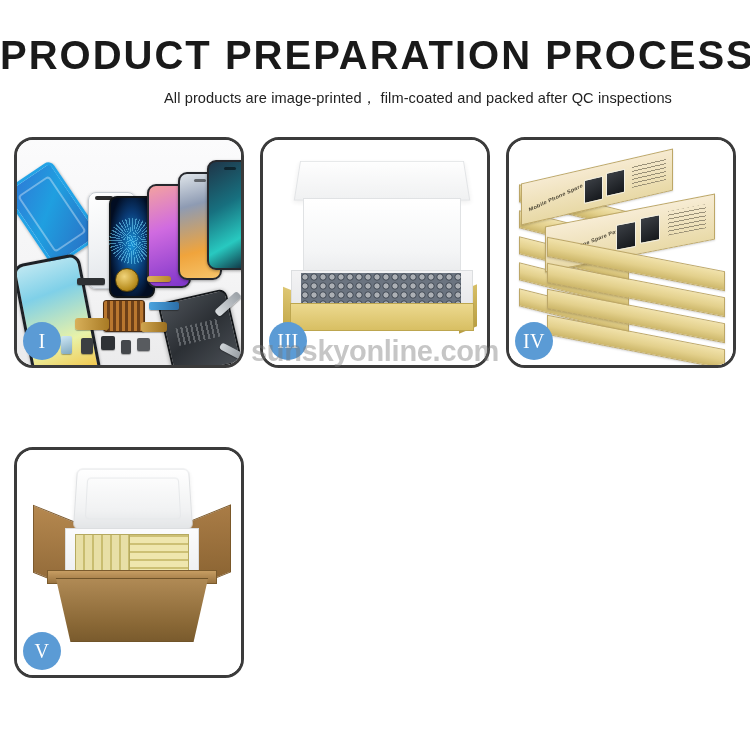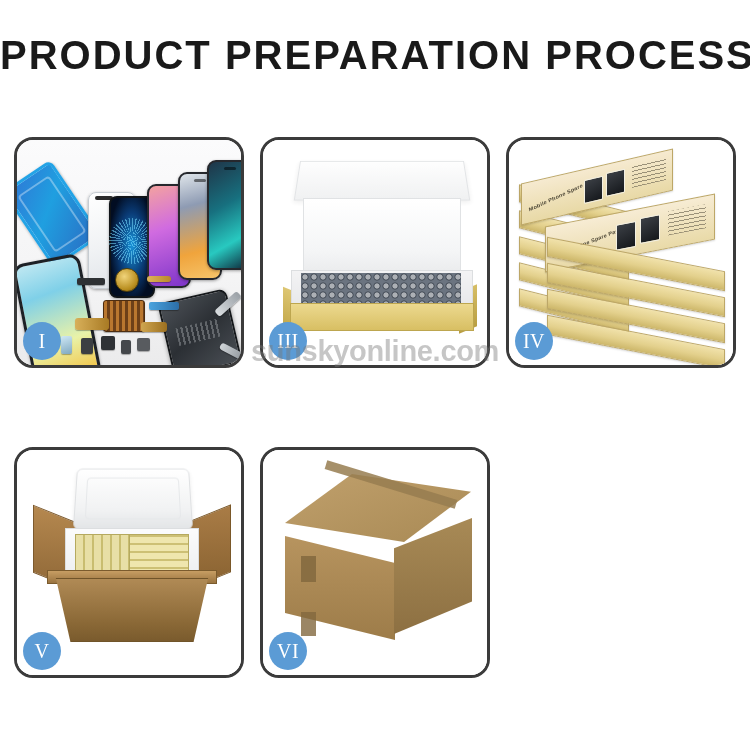--- a/index.html
+++ b/index.html
@@ -469,20 +469,21 @@
   .c6-tape2 {
     position: absolute; left: 38px; top: 162px; width: 15px; height: 24px;
     background: rgba(130,104,62,.8);
   }
 </style>
 </head>
 <body>
 
 <div class="header">
   <h1 class="page-title">PRODUCT PREPARATION PROCESS</h1>
+  <p class="page-subtitle">All products are image-printed， film-coated and packed after QC inspections</p>
 </div>
 
 <div class="grid">
 
   <div class="panel">
     <div class="panel-photo p1">
       <div class="ph ph-adh"></div>
       <div class="ph ph-glass"></div>
       <div class="ph ph-dark"></div>
       <div class="ph ph-purple"></div>
@@ -561,27 +562,16 @@
       <div class="c5-foamlid"></div>
       <div class="c5-foambox"></div>
       <div class="c5-contents"></div>
       <div class="c5-contents2"></div>
       <div class="c5-rim"></div>
       <div class="c5-body"></div>
     </div>
     <div class="badge">V</div>
   </div>
 
-  <div class="panel">
-    <div class="panel-photo p6">
-      <div class="c6-top"></div>
-      <div class="c6-front"></div>
-      <div class="c6-side"></div>
-      <div class="c6-seam"></div>
-      <div class="c6-tape1"></div>
-      <div class="c6-tape2"></div>
-    </div>
-    <div class="badge">VI</div>
-  </div>
 
 </div>
 
 <div class="watermark">sunskyonline.com</div>
 
 </body></html>

